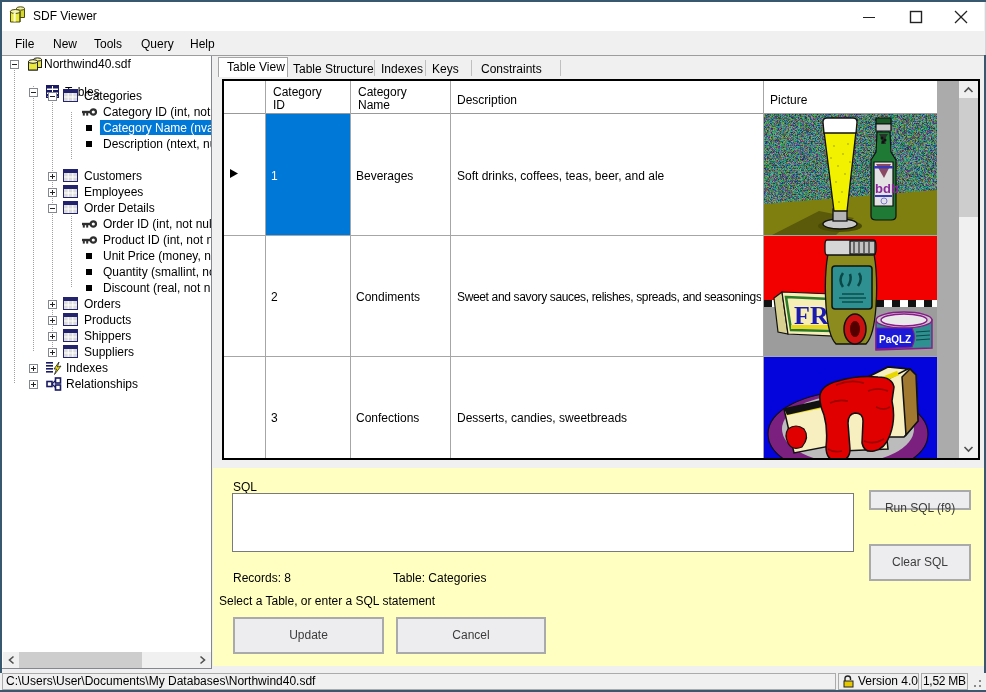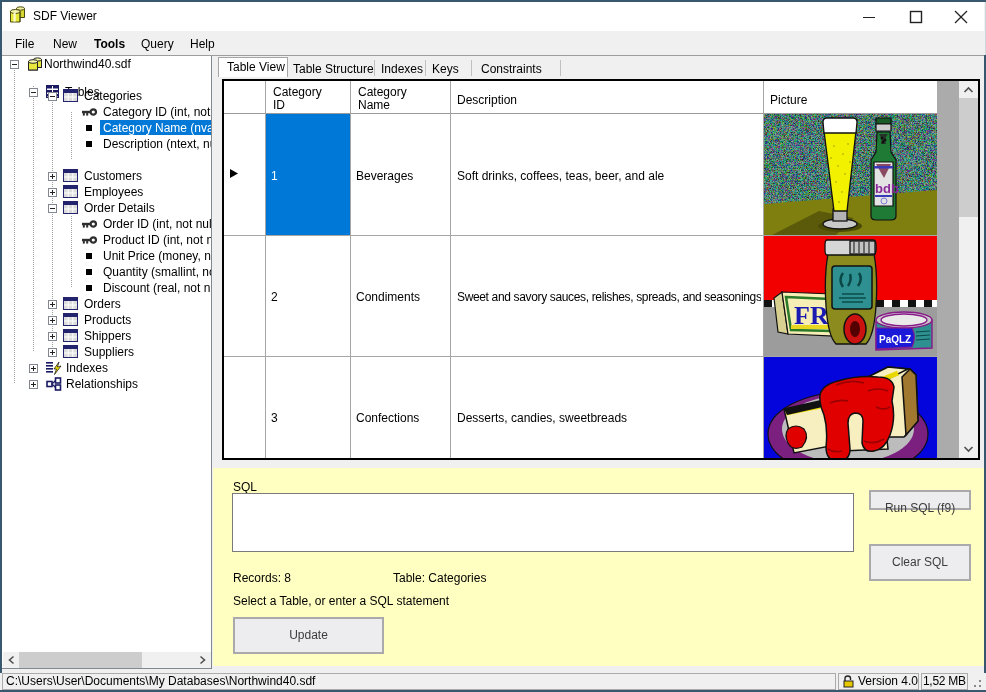--- a/index.html
+++ b/index.html
@@ -64,21 +64,21 @@
     <line x1="8" y1="15.5" x2="20" y2="15.5" stroke="#222" stroke-width="1"></line>
     <rect x="55.5" y="9.5" width="11" height="11" fill="none" stroke="#222" stroke-width="1.4"></rect>
     <line x1="100" y1="9" x2="112" y2="21" stroke="#222" stroke-width="1.2"></line>
     <line x1="112" y1="9" x2="100" y2="21" stroke="#222" stroke-width="1.2"></line>
   </svg>
 
   <div class="abs" style="left:2px;top:31px;width:982px;height:24px;background:#f0f0f0;"></div>
   <div class="abs" style="left:2px;top:55px;width:982px;height:1px;background:#9d9d9d;"></div>
   <div class="abs t12" style="left:15px;top:37px;">File</div>
   <div class="abs t12" style="left:53px;top:37px;">New</div>
-  <div class="abs t12" style="left:94px;top:37px;font-weight:bold;">Tools</div>
+  <div class="abs t12" style="left:94px;top:37px;">Tools</div>
   <div class="abs t12" style="left:141px;top:37px;">Query</div>
   <div class="abs t12" style="left:190px;top:37px;">Help</div>
 
   <div class="abs" style="left:2px;top:56px;width:209px;height:612px;background:#ffffff;border-right:1px solid #828790;border-bottom:1px solid #828790;"></div>
   <div id="tree" class="abs" style="left:2px;top:56px;width:209px;height:491px;overflow:hidden;">
 
     <div class="dot" style="left:12px;top:14px;height:314px;"></div>
     <div class="dot" style="left:31px;top:30px;height:266px;"></div>
     <div class="dot" style="left:50px;top:46px;height:250px;"></div>
     <div class="dot" style="left:69px;top:56px;height:48px;"></div>
@@ -491,22 +491,23 @@
 
   <div class="abs" style="left:213px;top:468px;width:771px;height:198px;background:#ffffc2;"></div>
   <div id="sqlpanel" class="abs" style="left:213px;top:468px;width:771px;height:198px;font-size:12px;">
 
     <div class="abs" style="left:20px;top:12px;">SQL</div>
     <div class="abs" style="left:19px;top:25px;width:622px;height:59px;background:#fff;border:1px solid #7a7a7a;box-sizing:border-box;"></div>
     <div class="abs btn" style="left:656px;top:22px;width:102px;height:20px;line-height:32px;">Run SQL (f9)</div>
     <div class="abs btn" style="left:656px;top:76px;width:102px;height:37px;line-height:33px;">Clear SQL</div>
     <div class="abs" style="left:20px;top:103px;">Records: 8</div>
     <div class="abs" style="left:180px;top:103px;">Table: Categories</div>
-    <div class="abs" style="left:20px;top:126px;">Select a Table, or enter a SQL statement</div>
+    <div class="abs" style="left:6px;top:126px;">Select a Table, or enter a SQL statement</div>
     <div class="abs btn" style="left:20px;top:149px;width:151px;height:37px;line-height:33px;">Update</div>
+    <div class="abs btn" style="left:183px;top:149px;width:150px;height:37px;line-height:33px;">Cancel</div>
   </div>
 
   <div id="statusbar" class="abs" style="left:0px;top:673px;width:986px;height:17px;background:#f0f0f0;font-size:12px;">
     <div class="abs" style="left:2px;top:0px;width:834px;height:17px;border:1px solid #ababab;box-sizing:border-box;"></div>
     <div class="abs" style="left:6px;top:1px;">C:\Users\User\Documents\My Databases\Northwind40.sdf</div>
     <div class="abs" style="left:838px;top:0px;width:81px;height:17px;border:1px solid #ababab;box-sizing:border-box;"></div>
     <svg class="abs" style="left:842px;top:2px;" width="13" height="13" viewBox="0 0 13 13">
       <path d="M3 6 L3 3.5 Q3 1 5.8 1 Q8.5 1 8.5 3.5 L8.5 5" fill="none" stroke="#222" stroke-width="1.4"></path>
       <rect x="2" y="6" width="9" height="6" fill="#e6c800" stroke="#222" stroke-width="1"></rect>
     </svg>

